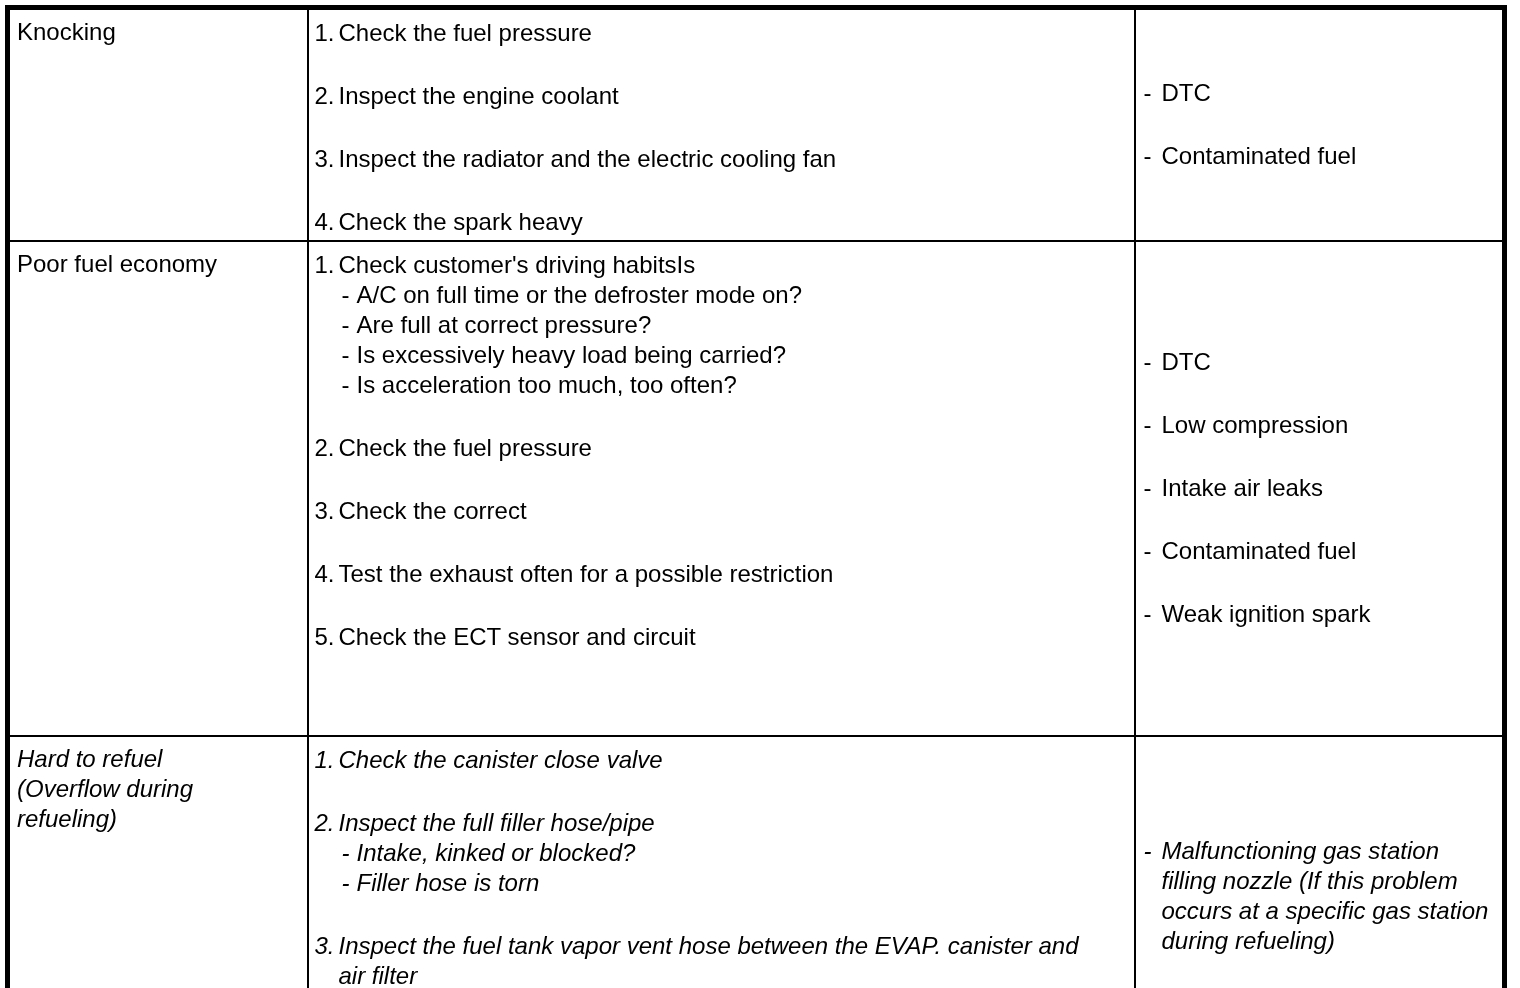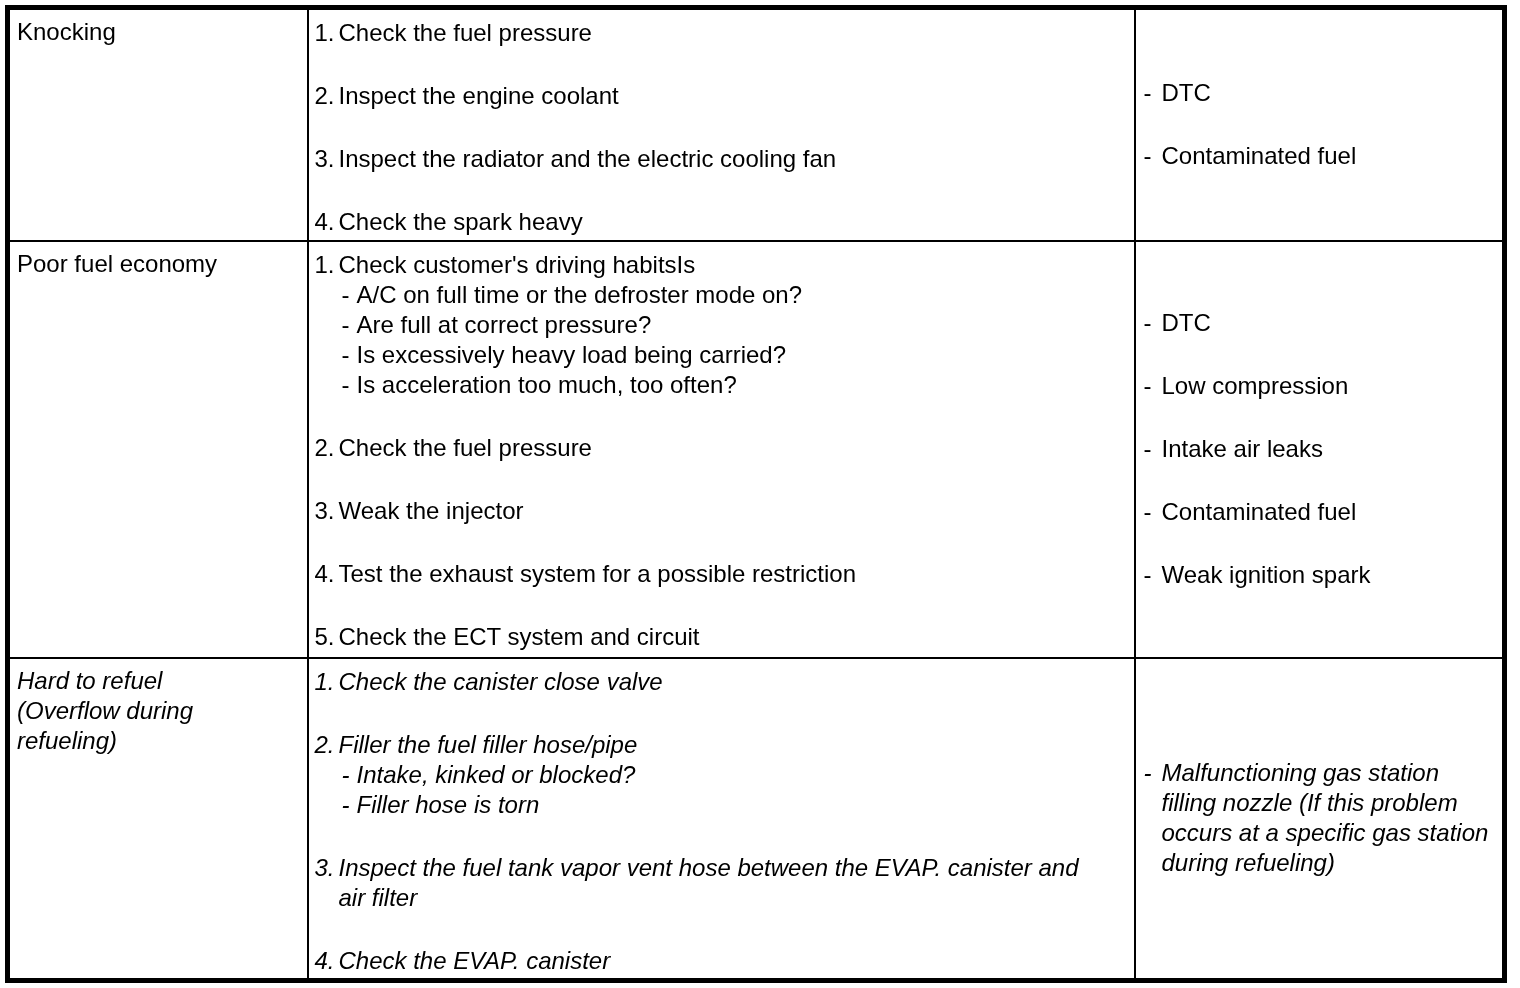--- a/index.html
+++ b/index.html
@@ -24,21 +24,21 @@
     width: 1497px;
     border: 5px solid #000000;
   }
   td {
     border: 2px solid #000000;
     vertical-align: top;
     box-sizing: border-box;
     overflow: hidden;
   }
   tr.r0 { height: 233px; }
-  tr.r1 { height: 417px; }
+  tr.r1 { height: 495px; }
   tr.r2 { height: 323px; font-style: italic; }
 
   td.col-symptom   { width: 300px; padding: 7px 4px 14px 7px; }
   td.col-inspection{ width: 827px; padding: 8px 4px 0 6px; }
   td.col-causes    { width: 370px; padding: 2px 4px 2px 8px; vertical-align: middle; }
 
   .step { margin-bottom: 33px; }
   .step:last-child { margin-bottom: 0; }
   .step-main { display: flex; align-items: flex-start; }
   .num { flex: none; width: 24px; }
@@ -128,33 +128,33 @@
           </div>
           <div class="step">
             <div class="step-main">
               <span class="num">2.</span>
               <span class="step-text">Check the fuel pressure</span>
             </div>
           </div>
           <div class="step">
             <div class="step-main">
               <span class="num">3.</span>
-              <span class="step-text">Weak the injector</span>
+              <span class="step-text">Check the correct</span>
             </div>
           </div>
           <div class="step">
             <div class="step-main">
               <span class="num">4.</span>
-              <span class="step-text">Test the exhaust system for a possible restriction</span>
+              <span class="step-text">Test the exhaust often for a possible restriction</span>
             </div>
           </div>
           <div class="step">
             <div class="step-main">
               <span class="num">5.</span>
-              <span class="step-text">Check the ECT system and circuit</span>
+              <span class="step-text">Check the ECT sensor and circuit</span>
             </div>
           </div>
         </td>
         <td class="col-causes">
           <div class="cause">
             <span class="dash">-</span>
             <span class="cause-text">DTC</span>
           </div>
           <div class="cause">
             <span class="dash">-</span>
@@ -181,21 +181,21 @@
         <td class="col-inspection">
           <div class="step">
             <div class="step-main">
               <span class="num">1.</span>
               <span class="step-text">Check the canister close valve</span>
             </div>
           </div>
           <div class="step">
             <div class="step-main">
               <span class="num">2.</span>
-              <span class="step-text">Filler the fuel filler hose/pipe</span>
+              <span class="step-text">Inspect the full filler hose/pipe</span>
             </div>
             <div class="sub">
               <span class="dash">-</span>
               <span class="sub-text">Intake, kinked or blocked?</span>
             </div>
             <div class="sub">
               <span class="dash">-</span>
               <span class="sub-text">Filler hose is torn</span>
             </div>
           </div>

